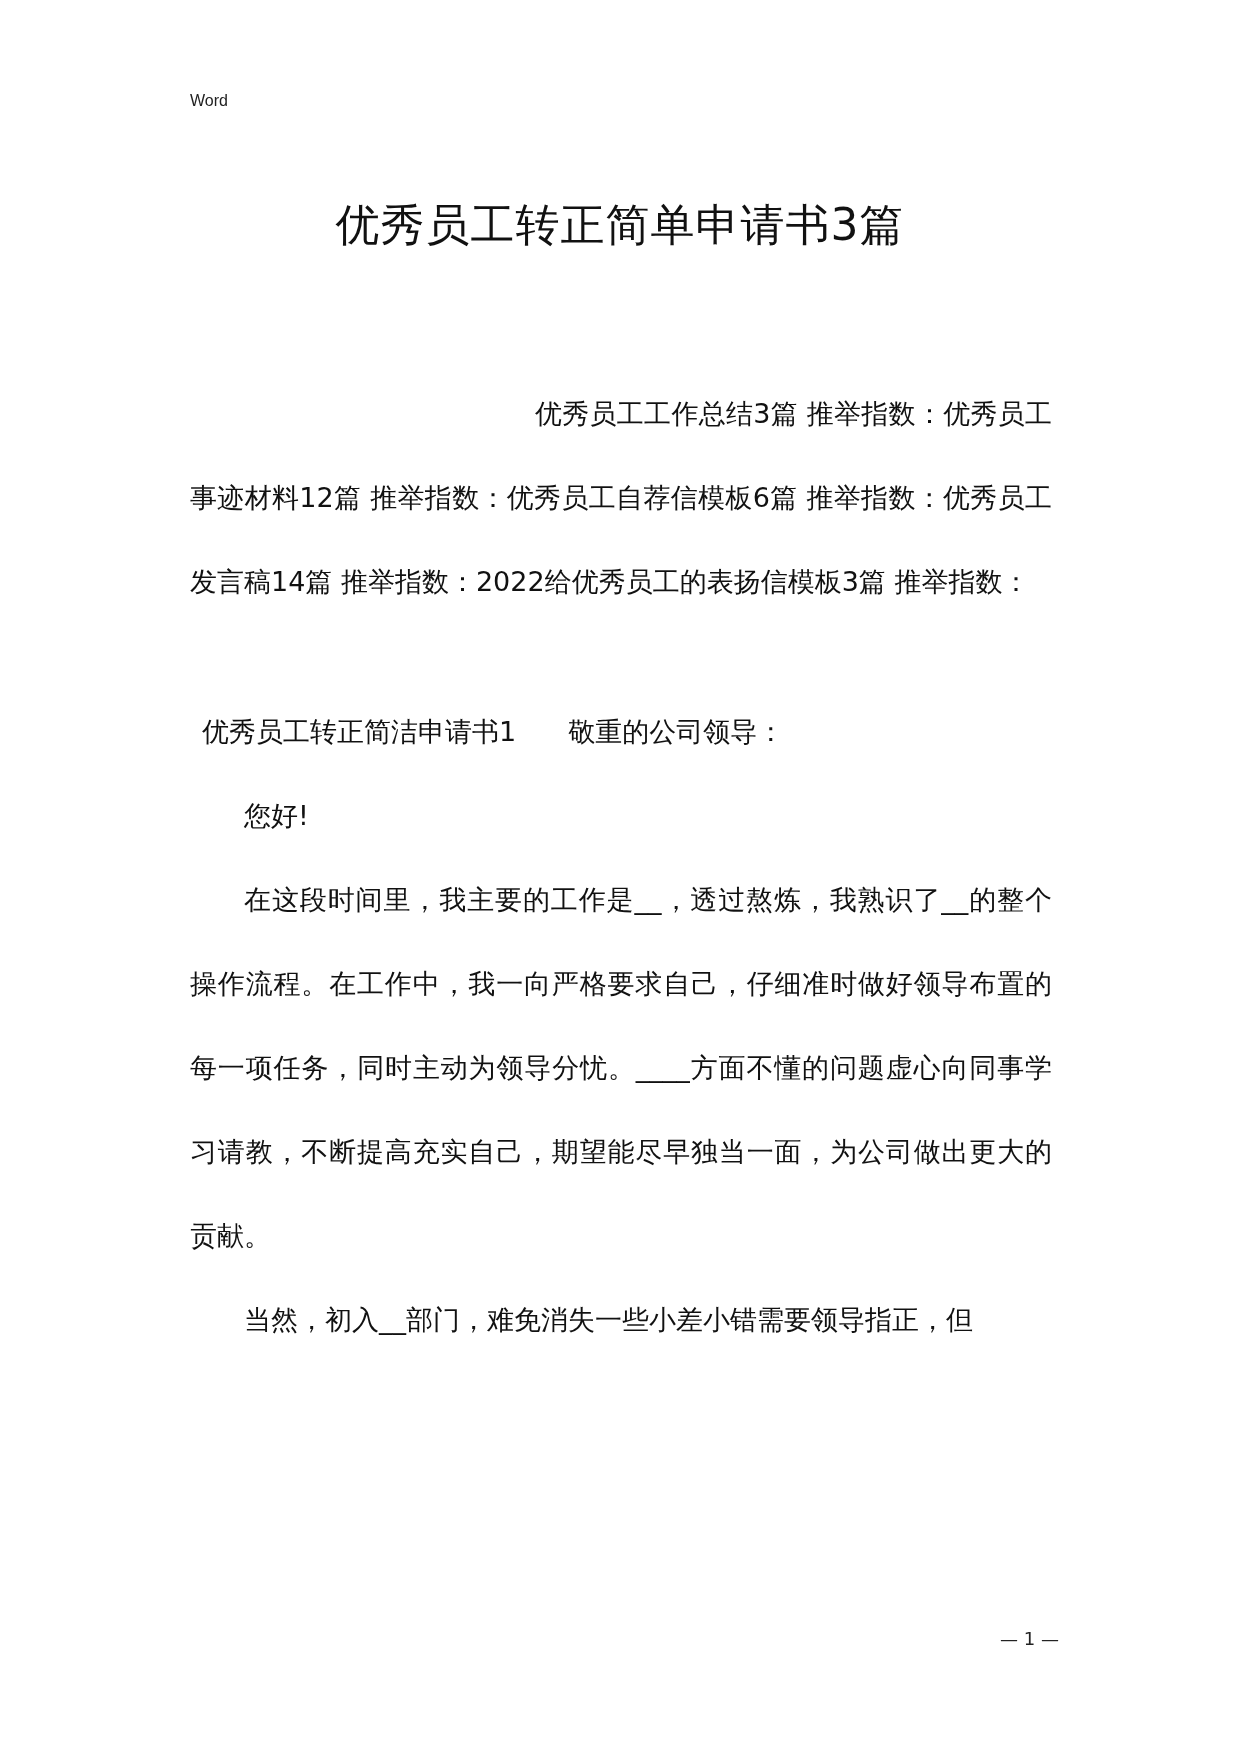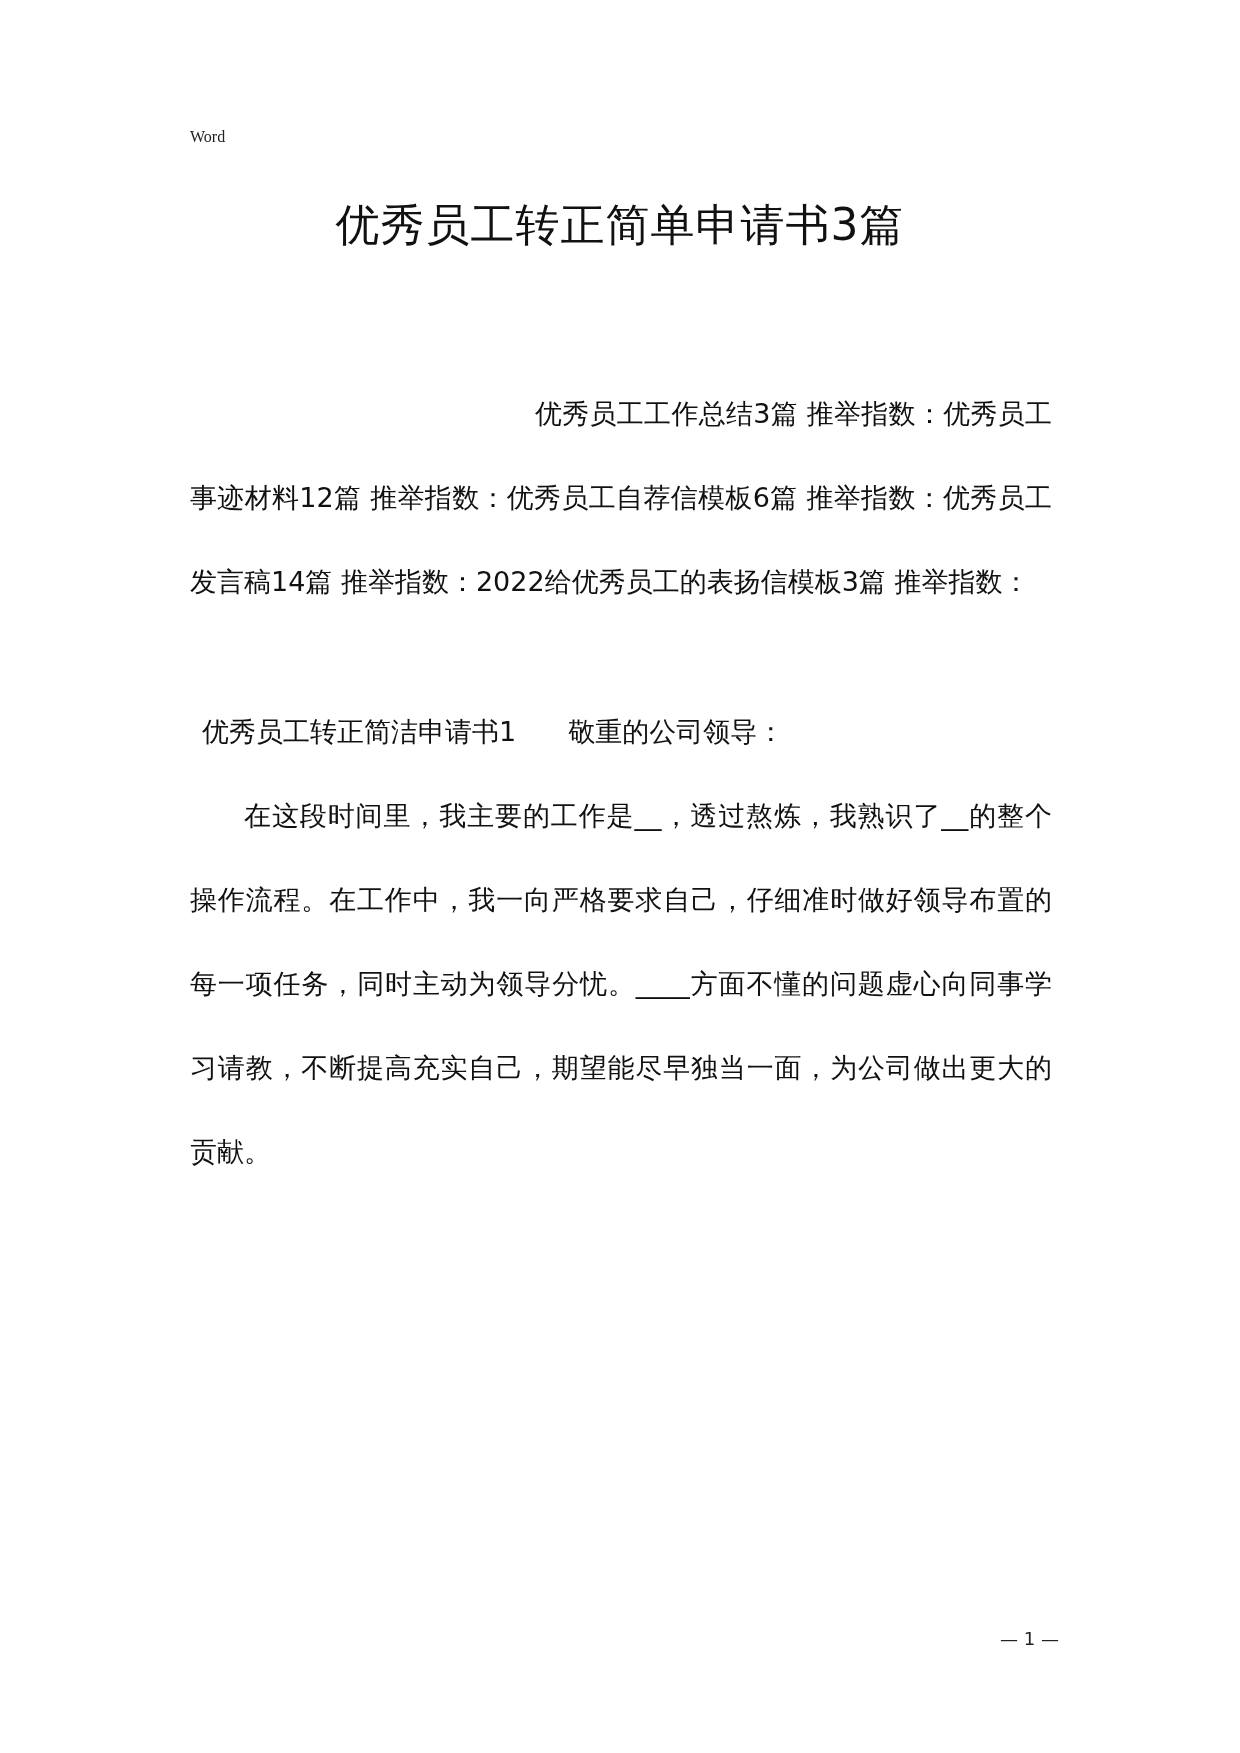--- a/index.html
+++ b/index.html
@@ -13,23 +13,22 @@
       position: relative;
       overflow: hidden;
       color: #111111;
       font-family: "DejaVu Sans", "Liberation Sans", sans-serif;
     }
     .header-label {
       position: absolute;
       left: 190px;
       top: 92px;
       font-size: 16px;
-      font-family: Liberation Serif, serif;
+      font-family: Liberation Sans, sans-serif;
       color: #222222;
-      margin-top: 36px;
     }
     .title {
       position: absolute;
       left: 0;
       width: 1240px;
       top: 196px;
       text-align: center;
       font-size: 44px;
       font-weight: normal;
       letter-spacing: 1px;
@@ -74,16 +73,18 @@
 <body>
 
 <div class="header-label">Word</div>
 
 <h1 class="title">优秀员工转正简单申请书3篇</h1>
 
 <div class="body-text">
   <p class="para first-right">优秀员工工作总结3篇  推举指数：优秀员工事迹材料12篇  推举指数：优秀员工自荐信模板6篇  推举指数：优秀员工发言稿14篇  推举指数：2022给优秀员工的表扬信模板3篇  推举指数：</p>
   <div class="spacer"></div>
   <p class="para noindent section-heading"><span>优秀员工转正简洁申请书1</span><span class="gap"></span><span>敬重的公司领导：</span></p>
+  <p class="para">您好!</p>
   <p class="para">在这段时间里，我主要的工作是__，透过熬炼，我熟识了__的整个操作流程。在工作中，我一向严格要求自己，仔细准时做好领导布置的每一项任务，同时主动为领导分忧。____方面不懂的问题虚心向同事学习请教，不断提高充实自己，期望能尽早独当一面，为公司做出更大的贡献。</p>
+  <p class="para">当然，初入__部门，难免消失一些小差小错需要领导指正，但</p>
 </div>
 
 <div class="footer">— 1 —</div>
 
 </body></html>

